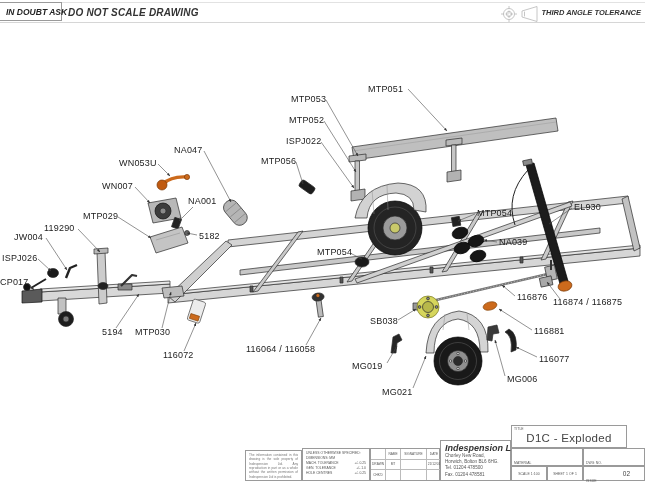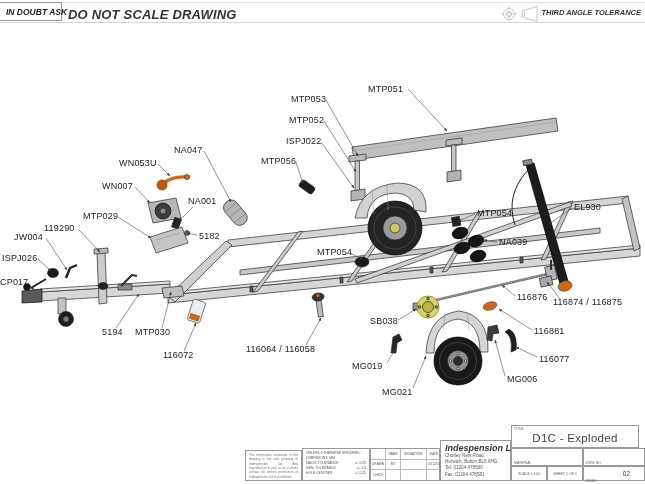--- a/index.html
+++ b/index.html
@@ -3,21 +3,21 @@
 <meta charset="utf-8">
 <style>
   html,body{margin:0;padding:0;background:#fff;}
   .sheet{position:relative;width:645px;height:484px;background:#ffffff;
          font-family:"Liberation Sans",sans-serif;overflow:hidden;}
   
   .hdr-topline{position:absolute;left:0;top:2px;width:645px;border-top:1px solid #e2e2e2;}
   .hdr-botline{position:absolute;left:0;top:22px;width:645px;border-top:1px solid #d6d6d6;}
   .hdr-doubt{position:absolute;left:0;top:2px;width:62px;height:19px;border:1px solid #9a9a9a;border-left:none;
              font-size:8.5px;font-weight:bold;font-style:italic;color:#222;line-height:19px;padding-left:6px;box-sizing:border-box;white-space:nowrap;}
-  .hdr-scale{position:absolute;left:68px;top:7px;font-size:13px;font-weight:bold;font-style:italic;color:#333;letter-spacing:.2px;white-space:nowrap;}
+  .hdr-scale{position:absolute;left:68px;top:7px;font-size:10px;font-weight:bold;font-style:italic;color:#333;letter-spacing:.2px;white-space:nowrap;}
   .hdr-proj-text{position:absolute;right:4px;top:8px;font-size:7.5px;font-weight:bold;font-style:italic;color:#333;white-space:nowrap;}
   .hdr-proj-icon{position:absolute;right:103px;top:4px;}
   
   #diagram{position:absolute;left:0;top:0;}
   #labels text{font-family:"Liberation Sans",sans-serif;font-size:9px;fill:#1c1c1c;letter-spacing:.2px;}
   #leaders line{stroke:#4a4a4a;stroke-width:.6;}
   
   .tb *{box-sizing:border-box;}
   .tb .box{position:absolute;border:1px solid #9a9a9a;background:#fff;}
   .mini{font-size:3.4px;color:#555;letter-spacing:.1px;}
@@ -26,21 +26,21 @@
   .specrow{display:flex;justify-content:space-between;}
   .tb-sign{left:370px;top:448px;width:70px;height:33px;padding:0;}
   .sign-grid{display:grid;grid-template-columns:15px 15px 26px 14px;width:100%;height:100%;}
   .sign-grid>div{border-right:1px solid #bbb;border-bottom:1px solid #bbb;font-size:3.2px;color:#555;
                  display:flex;align-items:center;justify-content:center;overflow:hidden;}
   .sign-grid>div:nth-child(4n){border-right:none;}
   .sign-grid>div:nth-child(n+9){border-bottom:none;}
   .tb-company{left:440px;top:440px;width:71px;height:41px;padding:2px 4px;}
   .co-name{font-size:9px;font-weight:bold;font-style:italic;color:#333;white-space:nowrap;}
   .co-line{font-size:4.6px;color:#555;line-height:1.35;white-space:nowrap;}
-  .tb-title{left:511px;top:425px;width:128px;height:23px;}
+  .tb-title{left:511px;top:425px;width:116px;height:23px;}
   .tb-title .mini{position:absolute;left:2px;top:1px;}
   .big-title{position:absolute;left:0;right:0;top:6px;text-align:center;font-size:11.5px;color:#444;letter-spacing:.3px;}
   .tb-material{left:511px;top:448px;width:72px;height:18px;padding:1px 2px;}
   .tb-dwg{left:583px;top:448px;width:62px;height:18px;padding:1px 2px;}
   .tb-scale{left:511px;top:466px;width:36px;height:15px;display:flex;align-items:center;justify-content:center;}
   .tb-sheet{left:547px;top:466px;width:36px;height:15px;display:flex;align-items:center;justify-content:center;}
   .tb-issue{left:583px;top:466px;width:62px;height:15px;padding:1px 2px;}
   .issue-val{position:absolute;right:14px;top:3px;font-size:6.5px;color:#444;}
 </style>
 </head>

